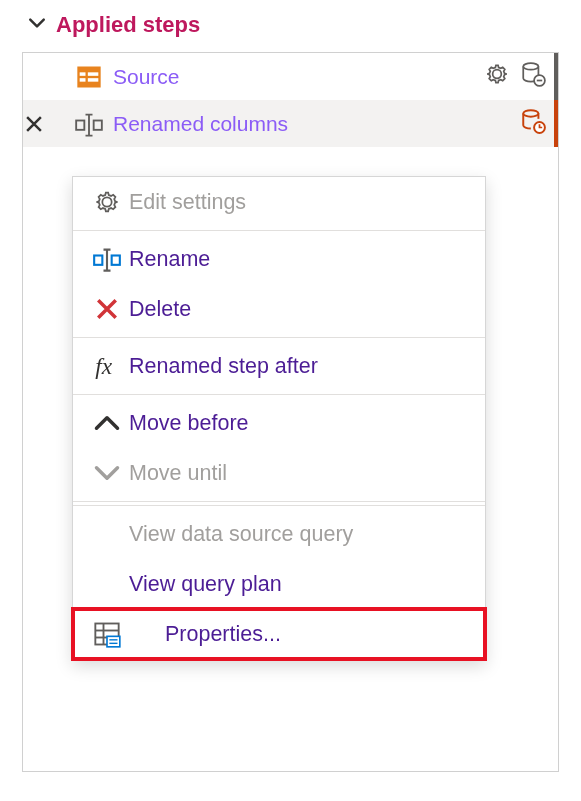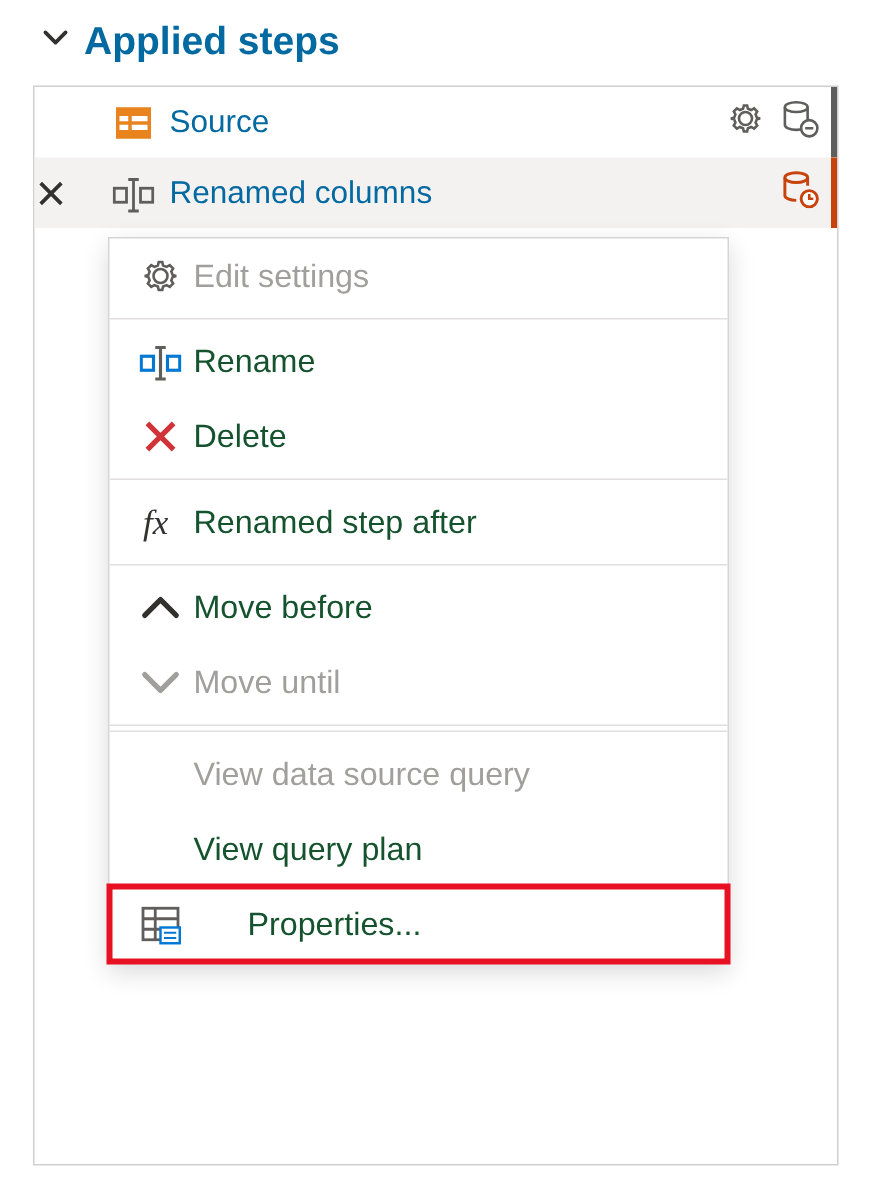--- a/index.html
+++ b/index.html
@@ -13,23 +13,23 @@
       overflow: hidden;
     }
     .panel-header {
       display: flex;
       align-items: center;
       gap: 10px;
       padding: 12px 20px 8px 28px;
     }
     .panel-header .chevron svg { width: 18px; height: 18px; }
     .panel-title {
-      font-size: 26px;
+      font-size: 22px;
       font-weight: 600;
-      color: #0369a1;
+      color: #be185d;
     }
     .steps-container {
       border: 1px solid #d0d0d0;
       margin: 6px 22px 0 22px;
       height: 720px;
       position: relative;
     }
     .step-row {
       display: flex;
       align-items: center;
@@ -49,21 +49,21 @@
       width: 28px;
       height: 28px;
       display: flex;
       align-items: center;
       justify-content: center;
       margin-right: 10px;
     }
     .step-row .step-label {
       flex: 1;
       font-size: 21px;
-      color: #0369a1;
+      color: #8b5cf6;
     }
     .step-row .trailing {
       display: flex;
       align-items: center;
       gap: 10px;
     }
     .step-row .trailing svg { width: 26px; height: 26px; }
     .row-source { border-right: 4px solid #605e5c; }
     .row-nav { border-right: 4px solid #038387; }
     .row-renamed {
@@ -76,21 +76,21 @@
     .delete-x {
       position: absolute;
       left: -2px;
       width: 26px;
       display: flex;
       justify-content: center;
     }
     .context-menu {
       position: absolute;
       left: 72px;
-      top: 158px;
+      top: 176px;
       width: 414px;
       background: #ffffff;
       border: 1px solid #d6d6d6;
       box-shadow: 0 6px 16px rgba(0,0,0,0.15);
       z-index: 10;
     }
     .menu-item {
       display: flex;
       align-items: center;
       height: 50px;
@@ -100,21 +100,21 @@
     .menu-item .menu-icon {
       width: 44px;
       display: flex;
       align-items: center;
       justify-content: center;
       text-decoration: underline;
     }
     .menu-item .menu-icon svg { width: 28px; height: 28px; }
     .menu-item .menu-label {
       font-size: 21.5px;
-      color: #14532d;
+      color: #4c1d95;
     }
     .menu-item.disabled .menu-label { color: #a19f9d; }
     .menu-sep {
       height: 1px;
       background: #e1dfdd;
       margin: 3px 0;
     }
     .menu-item.highlighted {
       outline: 4px solid #e81123;
       outline-offset: -2px;

